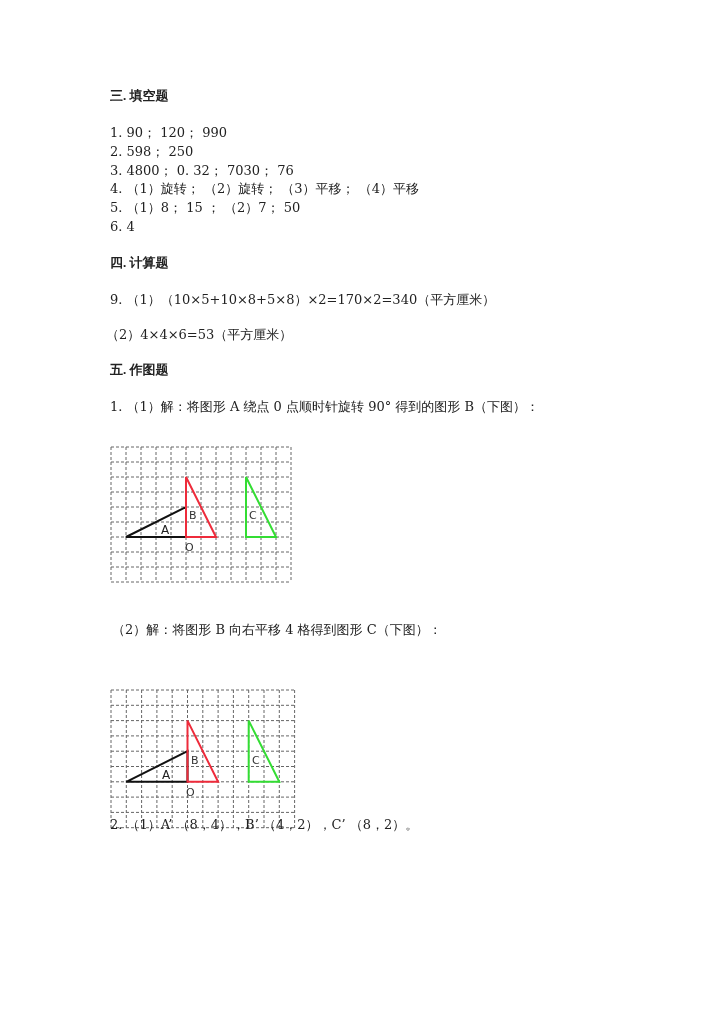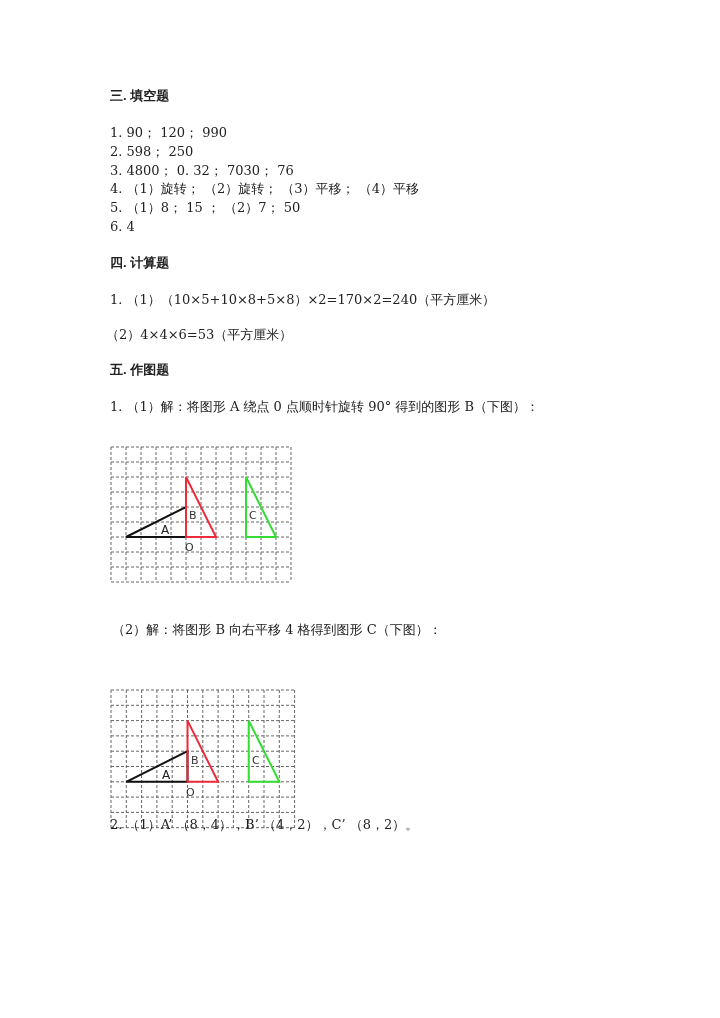--- a/index.html
+++ b/index.html
@@ -1,34 +1,34 @@
 <!DOCTYPE html>
 <html><head>
   <meta charset="utf-8">
   <style>
     html, body { margin: 0; padding: 0; background: #ffffff; }
     body { width: 720px; height: 1018px; position: relative; overflow: hidden;
            font-family: "DejaVu Serif", "Liberation Serif", serif; color: #222; }
     .line { position: absolute; left: 110px; font-size: 13px; white-space: nowrap; line-height: 16px; }
-    .heading { font-family: Liberation Sans, sans-serif; font-weight: bold; font-size: 13px; }
+    .heading { font-family: Liberation Serif, serif; font-weight: bold; font-size: 13px; }
     svg.grid { position: absolute; }
   </style>
 </head>
 <body>
 
 <div class="line heading" style="top:88px">三. 填空题</div>
 <div class="line" style="top:125px">1. 90； 120； 990</div>
 <div class="line" style="top:144px">2. 598； 250</div>
 <div class="line" style="top:163px">3. 4800； 0. 32； 7030； 76</div>
 <div class="line" style="top:181px">4. （1）旋转； （2）旋转； （3）平移； （4）平移</div>
 <div class="line" style="top:200px">5. （1）8； 15 ； （2）7； 50</div>
 <div class="line" style="top:219px">6. 4</div>
 
 <div class="line heading" style="top:255px">四. 计算题</div>
-<div class="line" style="top:292px">1. （1）（10×5+10×8+5×8）×2=170×2=240（平方厘米）</div>
+<div class="line" style="top:292px">9. （1）（10×5+10×8+5×8）×2=170×2=340（平方厘米）</div>
 <div class="line" style="top:327px; left:106px">（2）4×4×6=53（平方厘米）</div>
 
 <div class="line heading" style="top:362px">五. 作图题</div>
 <div class="line" style="top:399px">1. （1）解：将图形 A 绕点 0 点顺时针旋转 90° 得到的图形 B（下图）：</div>
 
 <svg class="grid" style="left:100px; top:435px" width="210" height="160" viewBox="0 0 210 160">
   <g stroke="#666" stroke-width="1" stroke-dasharray="3,2" fill="none">
     <line x1="11" y1="12" x2="11" y2="147"></line>
       <line x1="26" y1="12" x2="26" y2="147"></line>
       <line x1="41" y1="12" x2="41" y2="147"></line>

